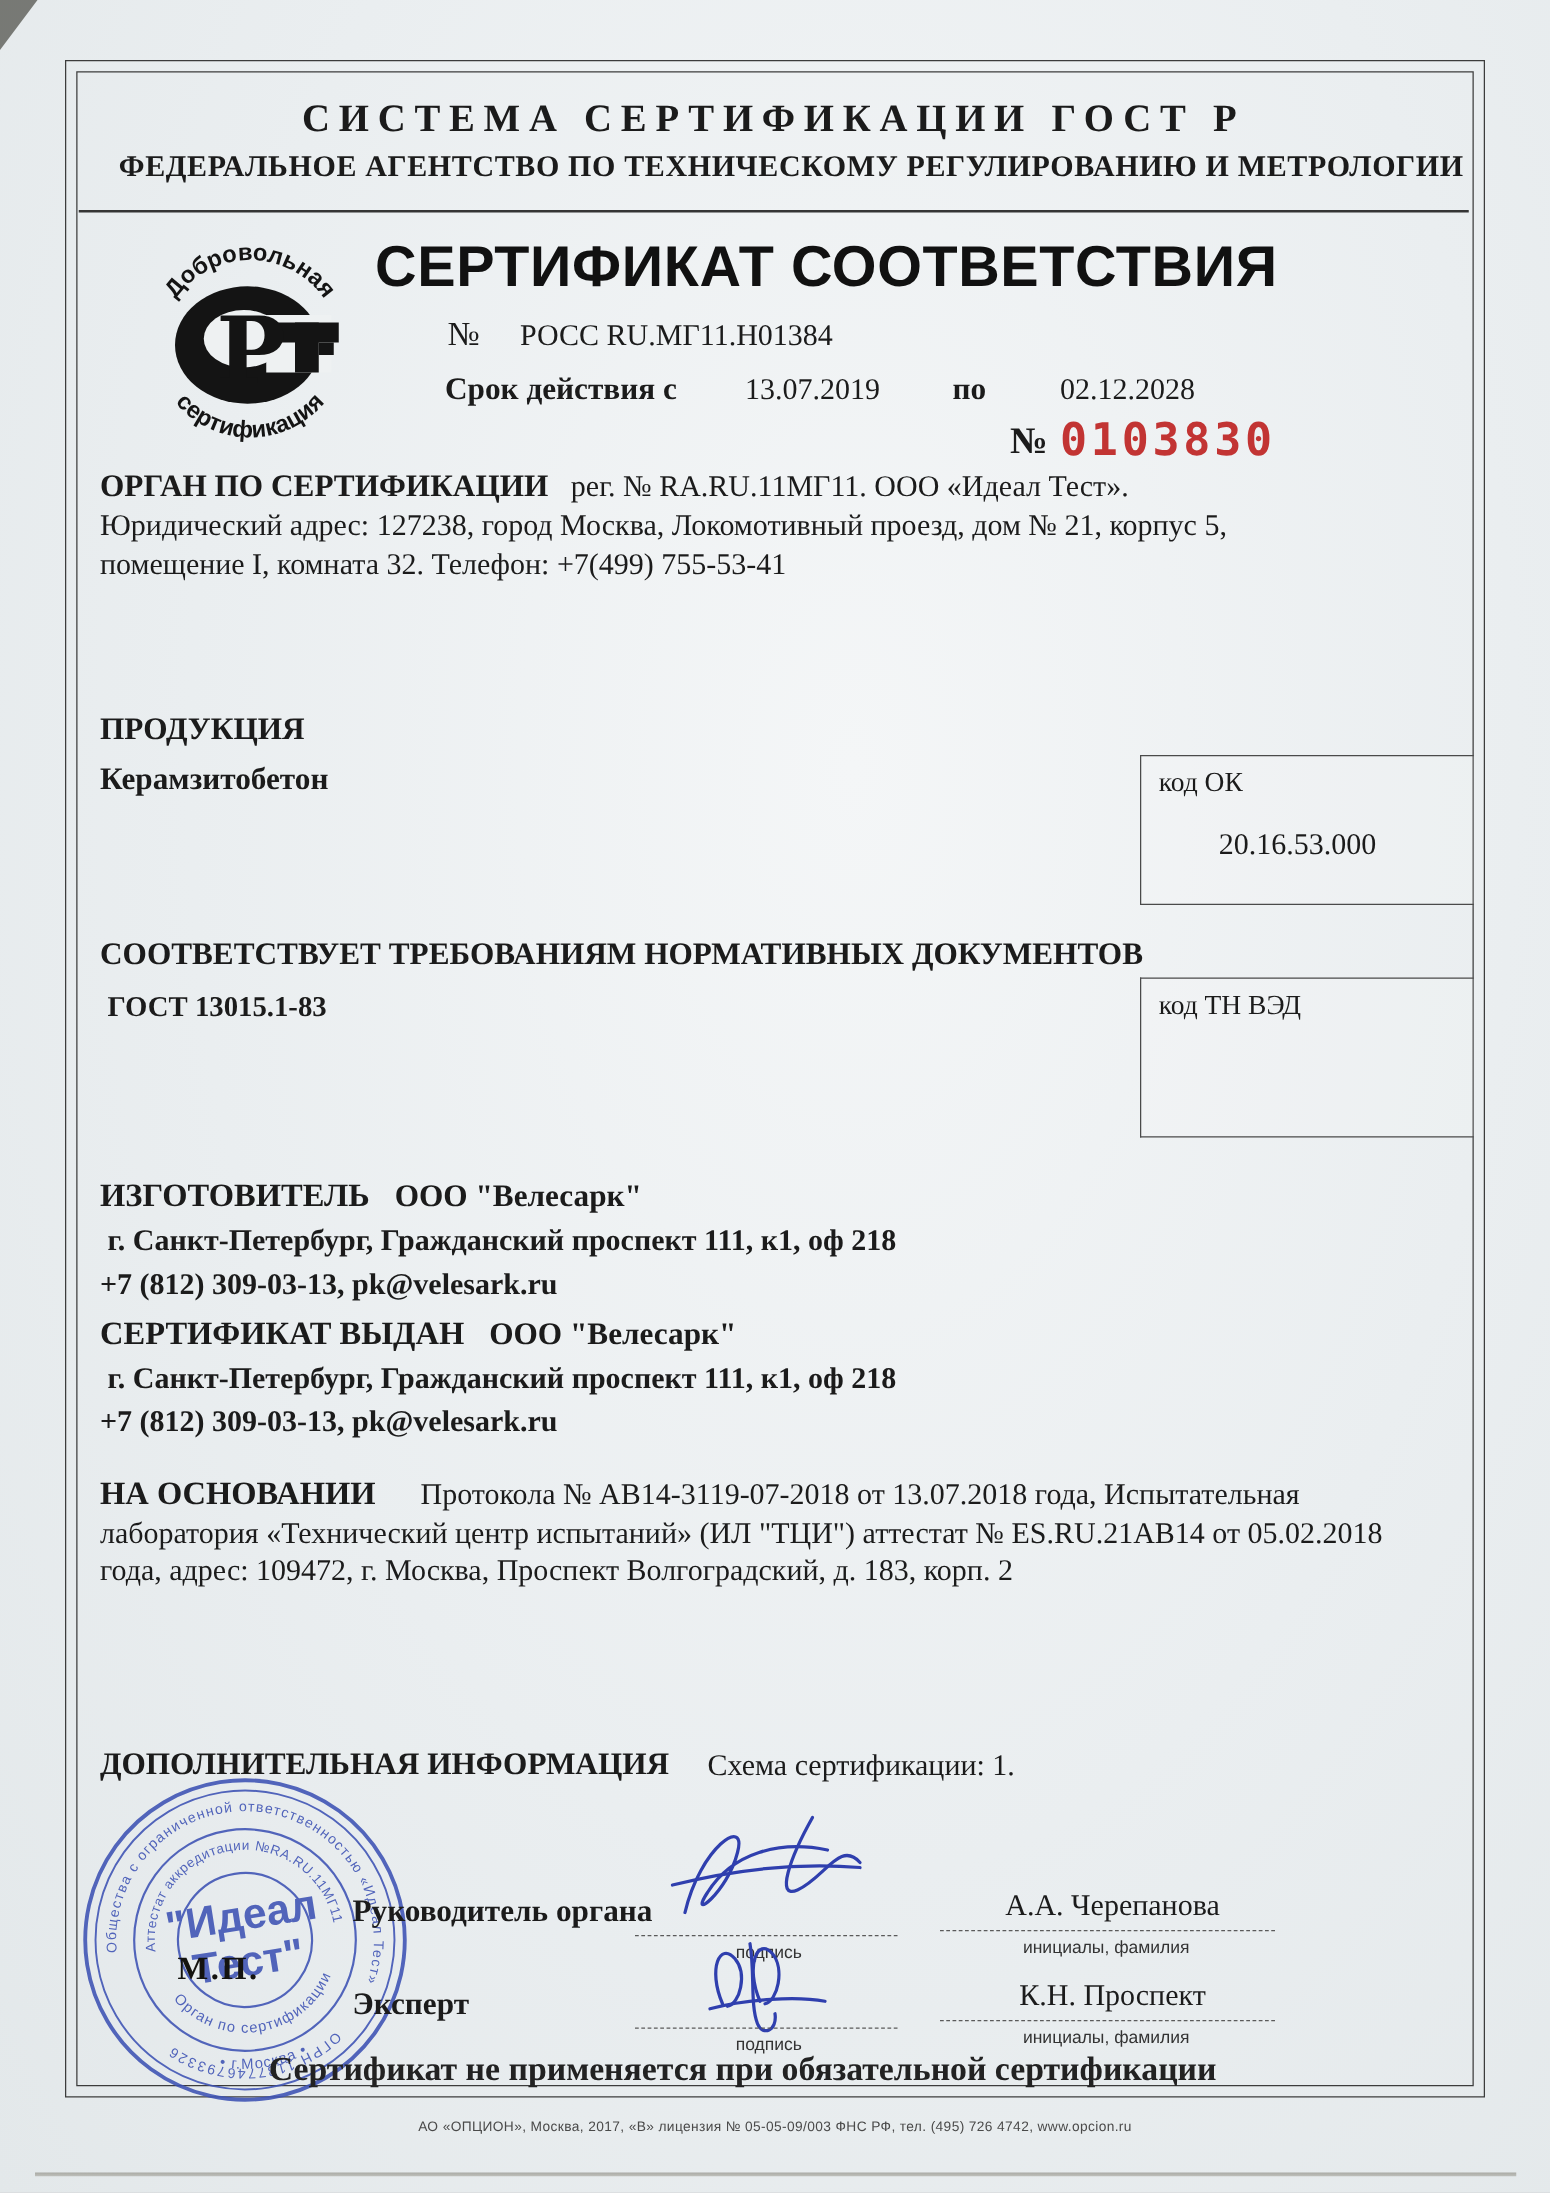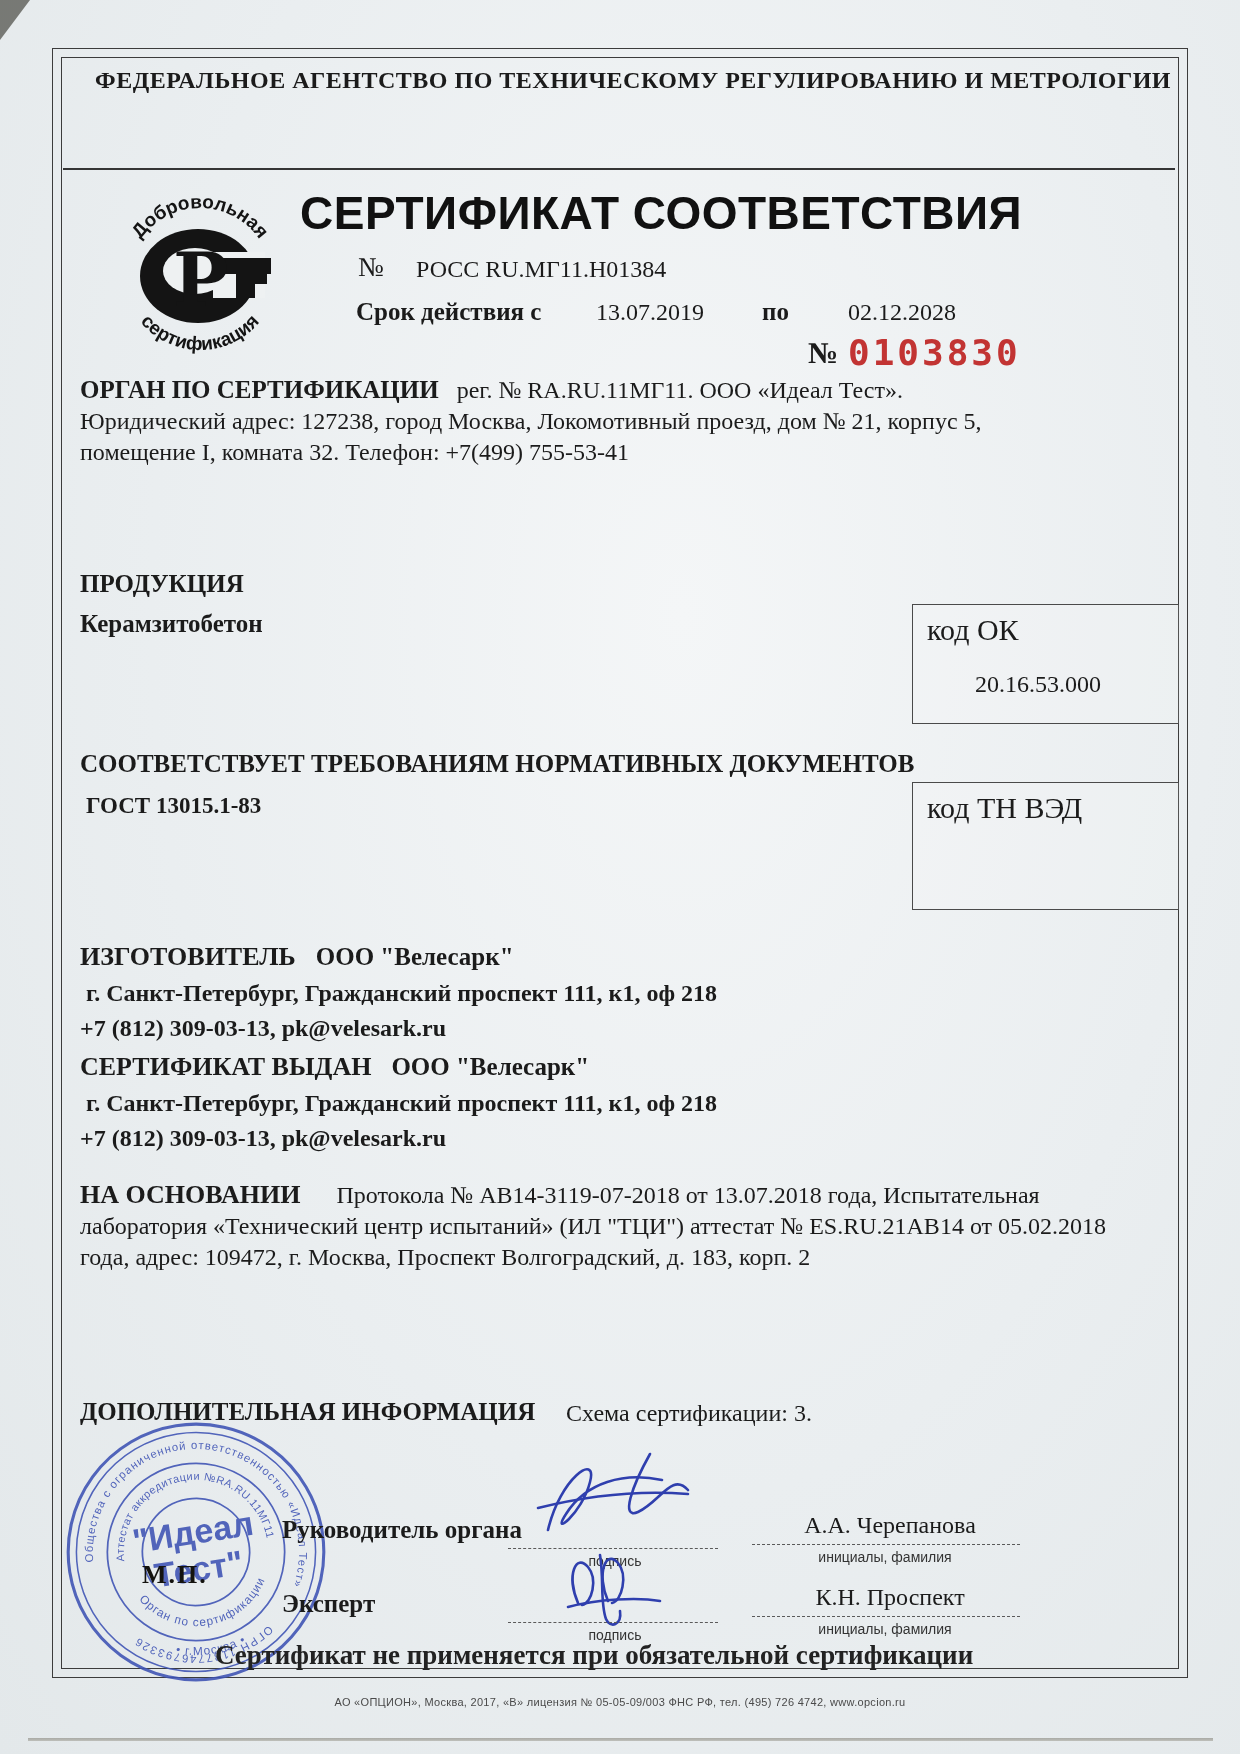--- a/index.html
+++ b/index.html
@@ -18,21 +18,21 @@
   .frame-inner{border:1.5px solid #3c3c3c;}
   .header-box{border-bottom:2px solid #353535;text-align:center;}
   .h1{font-weight:bold;font-size:31px;letter-spacing:7px;}
   .h2{font-weight:bold;font-size:24px;letter-spacing:.5px;}
   .title{font-family:"Liberation Sans",sans-serif;font-weight:bold;font-size:46px;letter-spacing:.5px;color:#111;}
   .serif24{font-size:24px;}
   .serif25b{font-size:25px;font-weight:bold;}
   .label-bold{font-weight:bold;font-size:25px;}
   .red-num{font-family:"DejaVu Sans Mono",monospace;font-weight:bold;font-size:36px;color:#c23433;letter-spacing:3px;}
   .code-box{border:1.5px solid #4a4a4a;border-right:none;background:rgba(255,255,255,.12);}
-  .code-label{font-size:30px;}
+  .code-label{font-size:22px;}
   .code-value{font-size:24px;}
   .para{font-size:24px;line-height:1.28;}
   .para b{font-size:25px;}
   .sig-role{font-weight:bold;font-size:25px;}
   .sig-line{border-bottom:1.5px dashed #5a5a5a;}
   .sig-sub{font-family:"Liberation Sans",sans-serif;font-size:14px;color:#333;text-align:center;}
   .sig-name{font-size:24px;text-align:center;}
   .footer-note{font-size:27px;color:#222;font-weight:bold;}
   .print-info{font-family:"Liberation Sans",sans-serif;font-size:11px;color:#4a4a4a;letter-spacing:.3px;text-align:center;}
   .stamp-mp{font-weight:bold;font-size:26px;color:#14130f;letter-spacing:2px;}
@@ -42,20 +42,21 @@
 
 <div class="page">
 
   <div class="abs corner-smudge" style="left:0;top:0;"></div>
   <div class="abs paper-edge" style="left:28px;top:1738px;width:1185px;"></div>
 
   <div class="abs frame-outer" style="left:52px;top:48px;width:1134px;height:1628px;"></div>
   <div class="abs frame-inner" style="left:61px;top:57px;width:1116px;height:1610px;"></div>
 
   <div class="abs header-box" style="left:63px;top:59px;width:1112px;height:109px;">
+    <div class="h1" style="margin-top:18px;">СИСТЕМА СЕРТИФИКАЦИИ ГОСТ Р</div>
     <div class="h2" style="margin-top:8px;margin-left:28px;">ФЕДЕРАЛЬНОЕ АГЕНТСТВО ПО ТЕХНИЧЕСКОМУ РЕГУЛИРОВАНИЮ И МЕТРОЛОГИИ</div>
   </div>
 
   <div class="abs" style="left:95px;top:176px;width:210px;height:180px;">
     <svg width="210" height="180" viewBox="0 0 210 180">
       <defs>
         <path id="arcTop" d="M33,104 A72,72 0 0 1 177,104"></path>
         <path id="arcBot" d="M27,96 A78,78 0 0 0 183,96"></path>
       </defs>
       <text font-family="Liberation Sans, sans-serif" font-weight="bold" font-size="19" fill="#141414">
@@ -123,21 +124,21 @@
     <div class="serif25b" style="margin:8px 0 0 6px;font-size:24px;">г. Санкт-Петербург, Гражданский проспект 111, к1, оф 218</div>
     <div class="serif25b" style="margin:8px 0 0 0;font-size:24px;">+7 (812) 309-03-13, pk@velesark.ru</div>
   </div>
 
   <div class="abs para" style="left:80px;top:1178px;width:1068px;">
     <b style="font-size:26px;">НА ОСНОВАНИИ</b>&nbsp;&nbsp;&nbsp;&nbsp;&nbsp;
     <span>Протокола № АВ14-3119-07-2018 от 13.07.2018 года, Испытательная лаборатория «Технический центр испытаний» (ИЛ "ТЦИ") аттестат № ES.RU.21АВ14 от 05.02.2018 года, адрес: 109472, г. Москва, Проспект Волгоградский, д. 183, корп. 2</span>
   </div>
 
   <div class="abs label-bold" style="left:80px;top:1398px;">ДОПОЛНИТЕЛЬНАЯ ИНФОРМАЦИЯ</div>
-  <div class="abs serif24" style="left:566px;top:1400px;">Схема сертификации: 3.</div>
+  <div class="abs serif24" style="left:566px;top:1400px;">Схема сертификации: 1.</div>
 
   <div class="abs" style="left:62px;top:1418px;width:268px;height:268px;transform:rotate(-9deg);opacity:.88;">
     <svg width="268" height="268" viewBox="0 0 260 260">
       <defs>
         <path id="stOuterCW" d="M30,130 A100,100 0 1 1 230,130 A100,100 0 1 1 30,130"></path>
         <path id="stInnerTop" d="M60,130 A70,70 0 1 1 200,130"></path>
         <path id="stInnerBot" d="M58,130 A72,72 0 0 0 202,130"></path>
         <path id="stOuterBot" d="M30,130 A100,100 0 0 0 230,130"></path>
       </defs>
       <g fill="none" stroke="#3d52b4">

